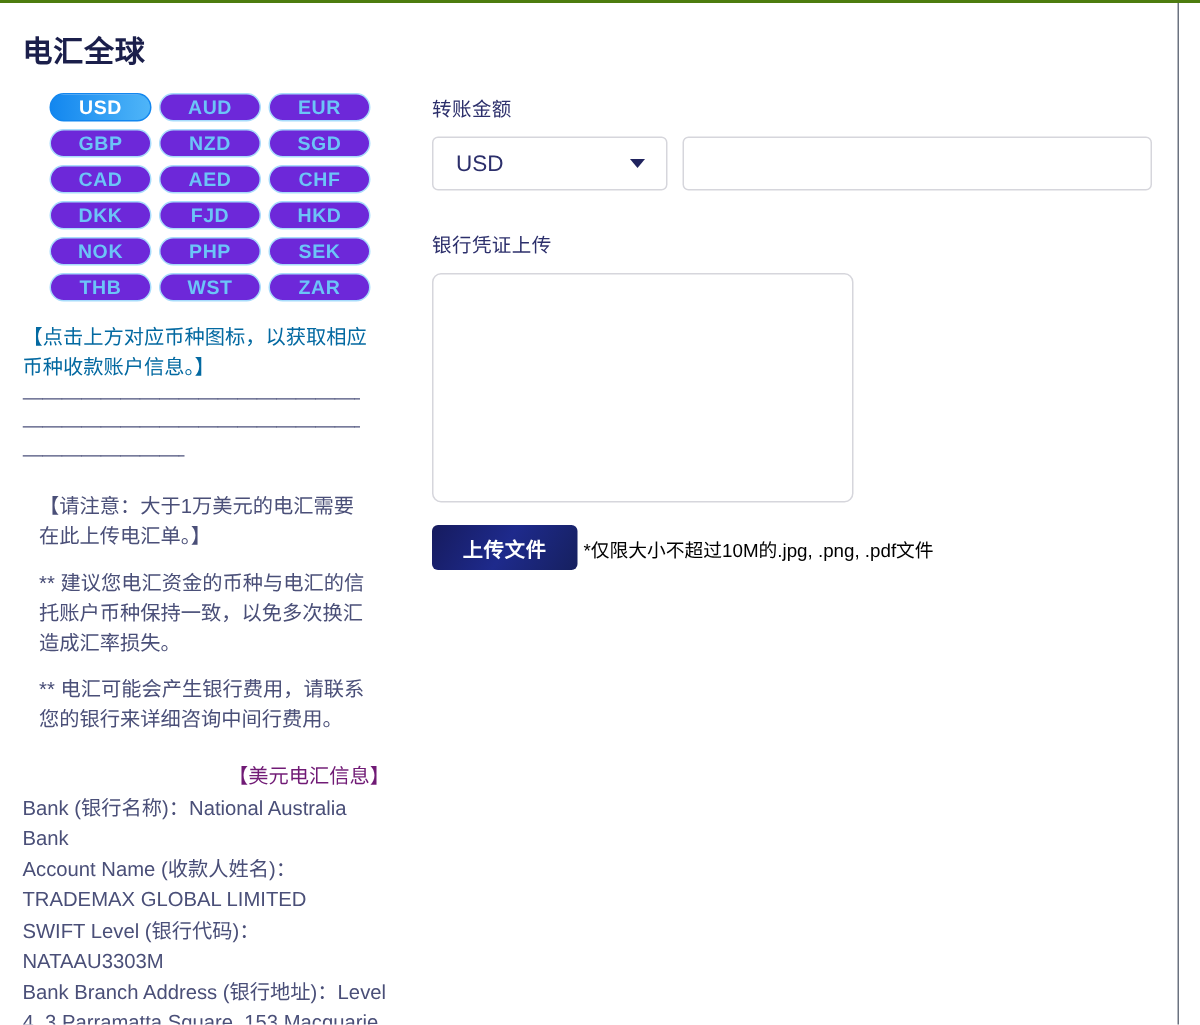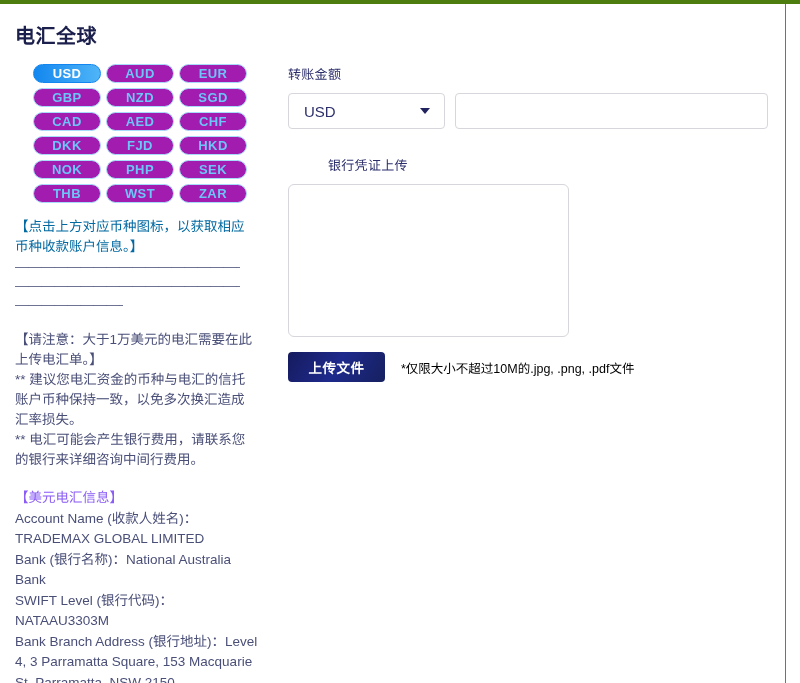--- a/index.html
+++ b/index.html
@@ -16,21 +16,21 @@
     overflow: hidden;
     position: relative;
   }
 
   .page-frame {
     position: absolute;
     top: 0;
     left: 0;
     width: 800px;
     height: 683px;
-    border-top: 4px solid #4d7c0f;
+    border-top: 2px solid #4d7c0f;
     background: #fff;
     overflow: hidden;
   }
 
   .right-edge-line {
     position: absolute;
     top: 0;
     right: 14px;
     width: 1px;
     height: 683px;
@@ -73,21 +73,21 @@
   .cur-pill {
     height: 19px;
     line-height: 17px;
     text-align: center;
     border-radius: 11px;
     font-size: 13px;
     font-weight: bold;
     letter-spacing: 0.4px;
     border: 1px solid #a8dcfb;
     color: #6cc4f7;
-    background: #a21caf;
+    background: #6d28d9;
     cursor: pointer;
     user-select: none;
   }
   .cur-pill.selected {
     background: linear-gradient(to right, #1387ef, #4fb5f8);
     border-color: #1387ef;
     color: #ffffff;
   }
 
   .note-block {
@@ -108,31 +108,31 @@
   }
   .rule-line.short { width: 108px; }
 
   .warn-block {
     margin-top: 16px;
     font-size: 13.5px;
     line-height: 20px;
     color: #4a4f78;
     width: 240px;
   }
-  .warn-block p { margin: 0; }
+  .warn-block p { margin: 11px; }
 
   .bank-block {
     margin-top: 18px;
     font-size: 13.5px;
     line-height: 20.5px;
     color: #4a4f78;
     width: 245px;
   }
   .bank-block p { margin: 0; }
-  .bank-heading { color: #8b5cf6; }
+  .bank-heading { color: #701a75; text-align: right; }
 
   
   .right-col {
     position: absolute;
     left: 288px;
     top: 60px;
     width: 480px;
   }
   .field-label {
     font-size: 13px;
@@ -177,35 +177,35 @@
     border: 1px solid #d6d6dc;
     border-radius: 4px;
     background: #fff;
     font-size: 15px;
     color: #2c2f6b;
     padding: 0 12px;
     outline: none;
     font-family: "Liberation Sans", sans-serif;
   }
 
-  .upload-label { margin-top: 26px; margin-left: 40px; }
+  .upload-label { margin-top: 26px; }
 
   .upload-box {
     width: 281px;
     height: 153px;
     border: 1px solid #d6d6dc;
     border-radius: 6px;
     background: #fff;
   }
 
   .upload-row {
     margin-top: 15px;
     display: flex;
     align-items: center;
-    gap: 16px;
+    gap: 4px;
   }
   .upload-btn {
     width: 97px;
     height: 30px;
     border: none;
     border-radius: 4px;
     background: linear-gradient(120deg, #161b5e 0%, #1e2a8c 50%, #16205f 100%);
     color: #ffffff;
     font-size: 13.5px;
     font-weight: bold;
@@ -262,22 +262,22 @@
 
     <div class="warn-block">
       <p>【请注意：大于1万美元的电汇需要在此上传电汇单。】</p>
       <p>** 建议您电汇资金的币种与电汇的信托账户币种保持一致，以免多次换汇造成汇率损失。</p>
       <p>** 电汇可能会产生银行费用，请联系您的银行来详细咨询中间行费用。</p>
     </div>
 
     <div class="bank-block">
       <p class="bank-heading">【美元电汇信息】</p>
       <div>
+          <p>Bank (银行名称)：National Australia Bank</p>
           <p>Account Name (收款人姓名)：TRADEMAX GLOBAL LIMITED</p>
-          <p>Bank (银行名称)：National Australia Bank</p>
           <p>SWIFT Level (银行代码)：NATAAU3303M</p>
           <p>Bank Branch Address (银行地址)：Level 4, 3 Parramatta Square, 153 Macquarie St, Parramatta, NSW 2150</p>
         </div>
     </div>
 
   </div>
 
   <div class="right-col">
 
     <div class="field-label">转账金额</div>

